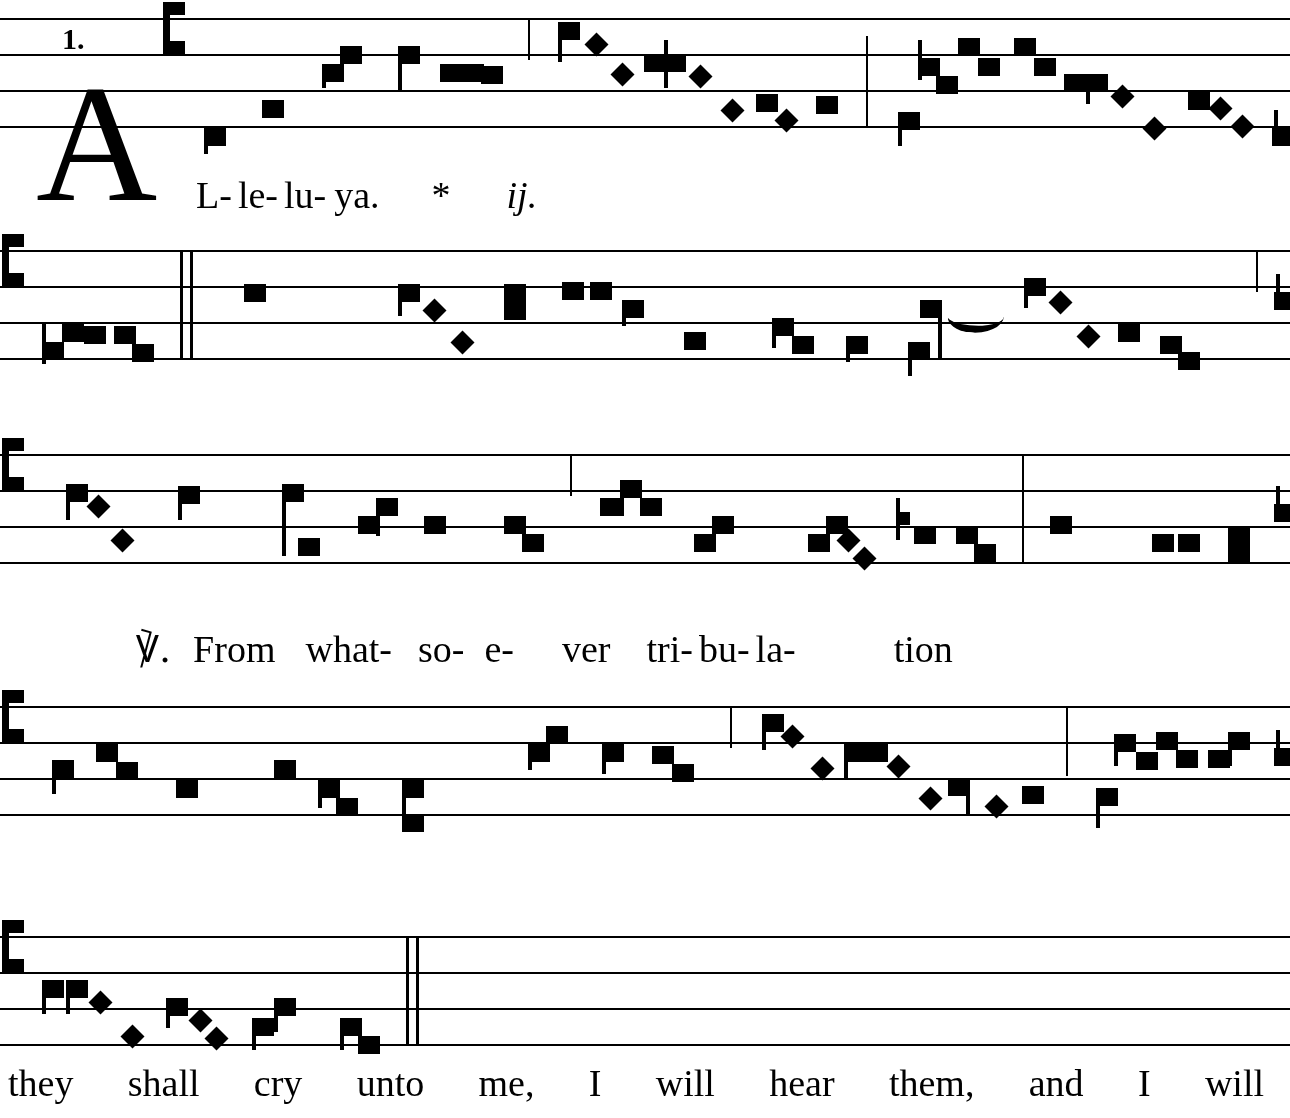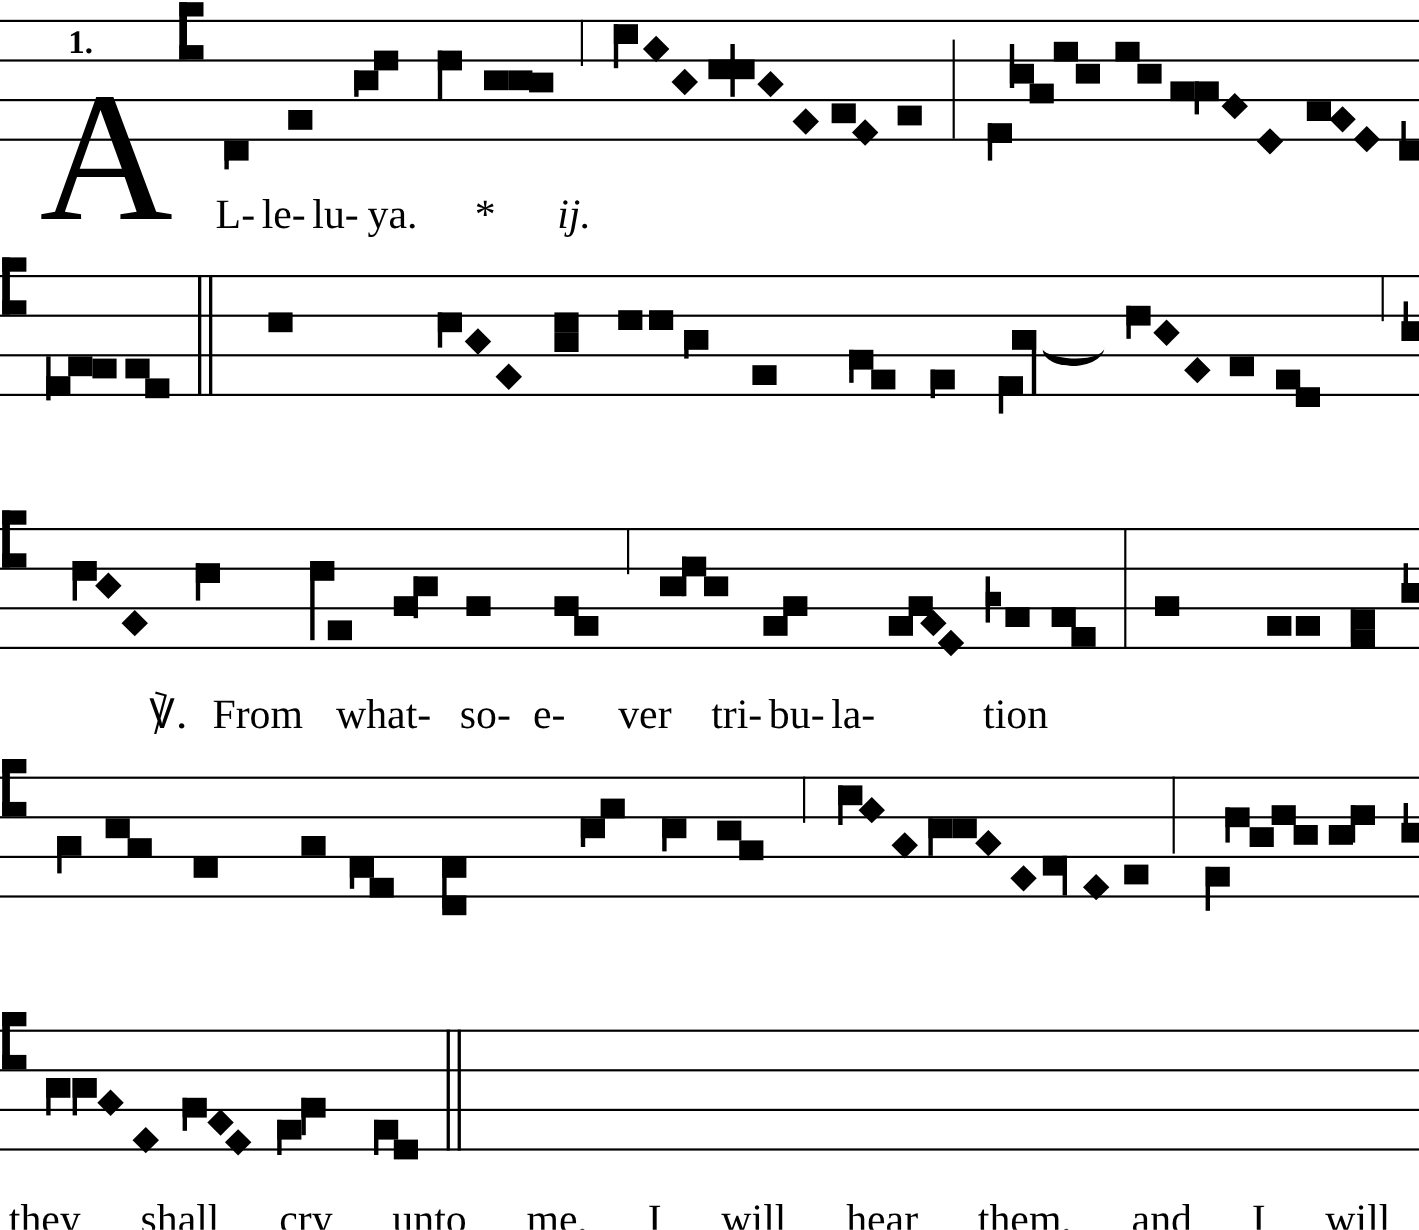--- a/index.html
+++ b/index.html
@@ -290,21 +290,21 @@
 
     <div class="barline" style="left:1256px;top:18px;height:42px;"></div>
     <div class="pq" style="left:1274px;top:60px;width:16px;"></div>
     <div class="stem" style="left:1276px;top:42px;height:22px;"></div>
 
     <div class="lyrics" style="top:398px;left:136px;">
       <span class="syl vers">℣.</span><span class="syl" style="margin-left:22px;">From</span><span class="syl" style="margin-left:30px;">what-</span><span class="syl" style="margin-left:26px;">so-</span><span class="syl" style="margin-left:20px;">e-</span><span class="syl" style="margin-left:48px;">ver</span><span class="syl" style="margin-left:36px;">tri-</span><span class="syl" style="margin-left:6px;">bu-</span><span class="syl" style="margin-left:6px;">la-</span><span class="syl" style="margin-left:98px;">tion</span>
     </div>
   </div>
 
-  <div class="system" style="top:462px;height:220px;">
+  <div class="system" style="top:436px;height:220px;">
     <div class="staff" style="top:18px;">
       <div class="line l0"></div>
       <div class="line l1"></div>
       <div class="line l2"></div>
       <div class="line l3"></div>
     </div>
 
     <div class="clef" style="left:2px;top:2px;">
       <div class="bar-v"></div>
         <div class="arm top"></div>

